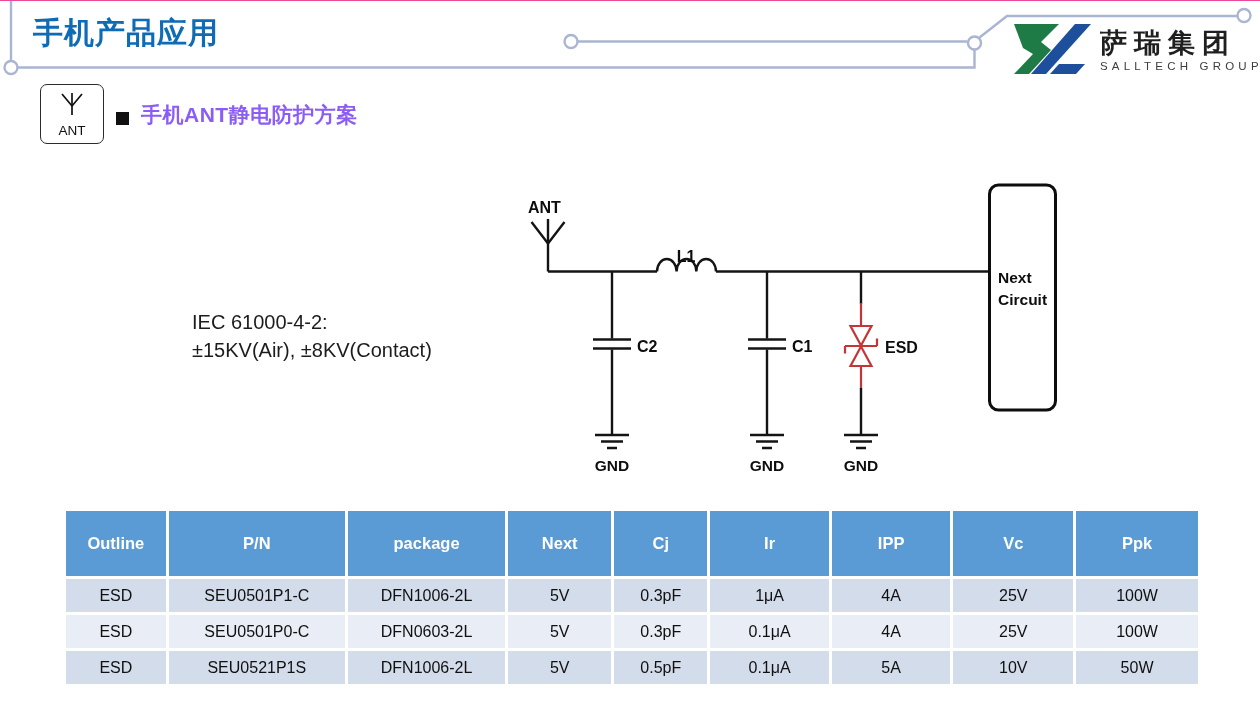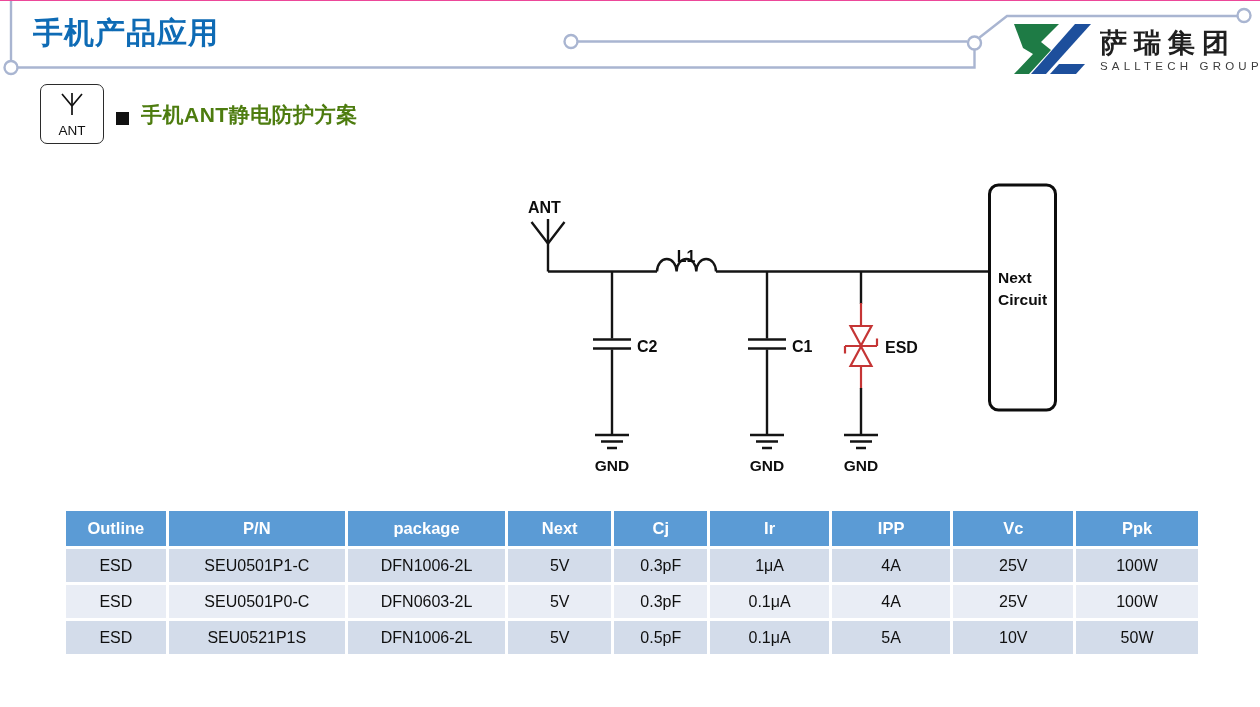--- a/index.html
+++ b/index.html
@@ -24,41 +24,41 @@
   .ant-box{
     position:absolute;left:40px;top:83px;width:64px;height:60px;box-sizing:border-box;
     border:1.6px solid #2b2b2b;border-radius:7px;background:#fff;
     display:flex;flex-direction:column;align-items:center;justify-content:flex-end;
   }
   .ant-box svg{position:absolute;top:6px;left:50%;transform:translateX(-50%);}
   .ant-box-label{font-size:13.5px;color:#111;margin-bottom:5px;}
   .bullet-square{position:absolute;left:116px;top:111px;width:13px;height:13px;background:#111;}
   .section-title{
     position:absolute;left:141px;top:100px;margin:0;
-    font-size:21px;font-weight:bold;color:#4d7c0f;letter-spacing:0.5px;
+    font-size:21px;font-weight:bold;color:#8b5cf6;letter-spacing:0.5px;
   }
   
   .iec-note{position:absolute;left:192px;top:307px;font-size:20px;line-height:28px;color:#1c1c1c;}
   
   .circuit{position:absolute;left:440px;top:160px;width:660px;height:335px;}
   .circuit text{font-family:"Liberation Sans",sans-serif;font-weight:bold;fill:#0d0d0d;}
   .wire{stroke:#141414;stroke-width:2.4;fill:none;}
   .plate{stroke:#141414;stroke-width:2.6;fill:none;}
   .gndln{stroke:#141414;stroke-width:2.6;fill:none;}
   .esd-red{stroke:#c53535;stroke-width:2.2;fill:none;}
   .esd-tri{stroke:#c53535;stroke-width:2.2;fill:#ffffff;}
   .nextbox{fill:#ffffff;stroke:#0d0d0d;stroke-width:3;}
   
   .spec-table{
     position:absolute;left:63px;top:507px;width:1138px;
     border-collapse:separate;border-spacing:3px;table-layout:fixed;
   }
   .spec-table th{
     background:#5b9bd5;color:#ffffff;font-size:16.5px;font-weight:bold;
-    height:33px;text-align:center;vertical-align:middle;padding:1px;
+    height:33px;text-align:center;vertical-align:middle;padding:16px;
   }
   .spec-table td{
     font-size:16px;color:#101010;height:33px;text-align:center;vertical-align:middle;padding:0;
   }
   .spec-table tr.row-dark td{background:#d3dcea;}
   .spec-table tr.row-light td{background:#e9edf5;}
 </style>
 </head>
 <body>
 
@@ -96,20 +96,24 @@
       <g stroke="#111" stroke-width="1.7" fill="none">
         <path d="M14,2 V24"></path>
         <path d="M4,3 L14,15 M24,3 L14,15"></path>
       </g>
     </svg>
     <span class="ant-box-label">ANT</span>
   </div>
   <div class="bullet-square"></div>
   <h2 class="section-title">手机ANT静电防护方案</h2>
 
+  <div class="iec-note">
+    <div>IEC 61000-4-2:</div>
+    <div>±15KV(Air), ±8KV(Contact)</div>
+  </div>
 
   <svg class="circuit" viewBox="440 160 660 335">
 
     <g>
       <path class="wire" d="M548,218 V270.5"></path>
       <path class="wire" stroke-width="2.2" d="M531.5,221 L548,242.5 M564.5,221 L548,242.5"></path>
     </g>
     <text x="528" y="212" font-size="16">ANT</text>
 
     <path class="wire" d="M548,270.5 H657"></path>

